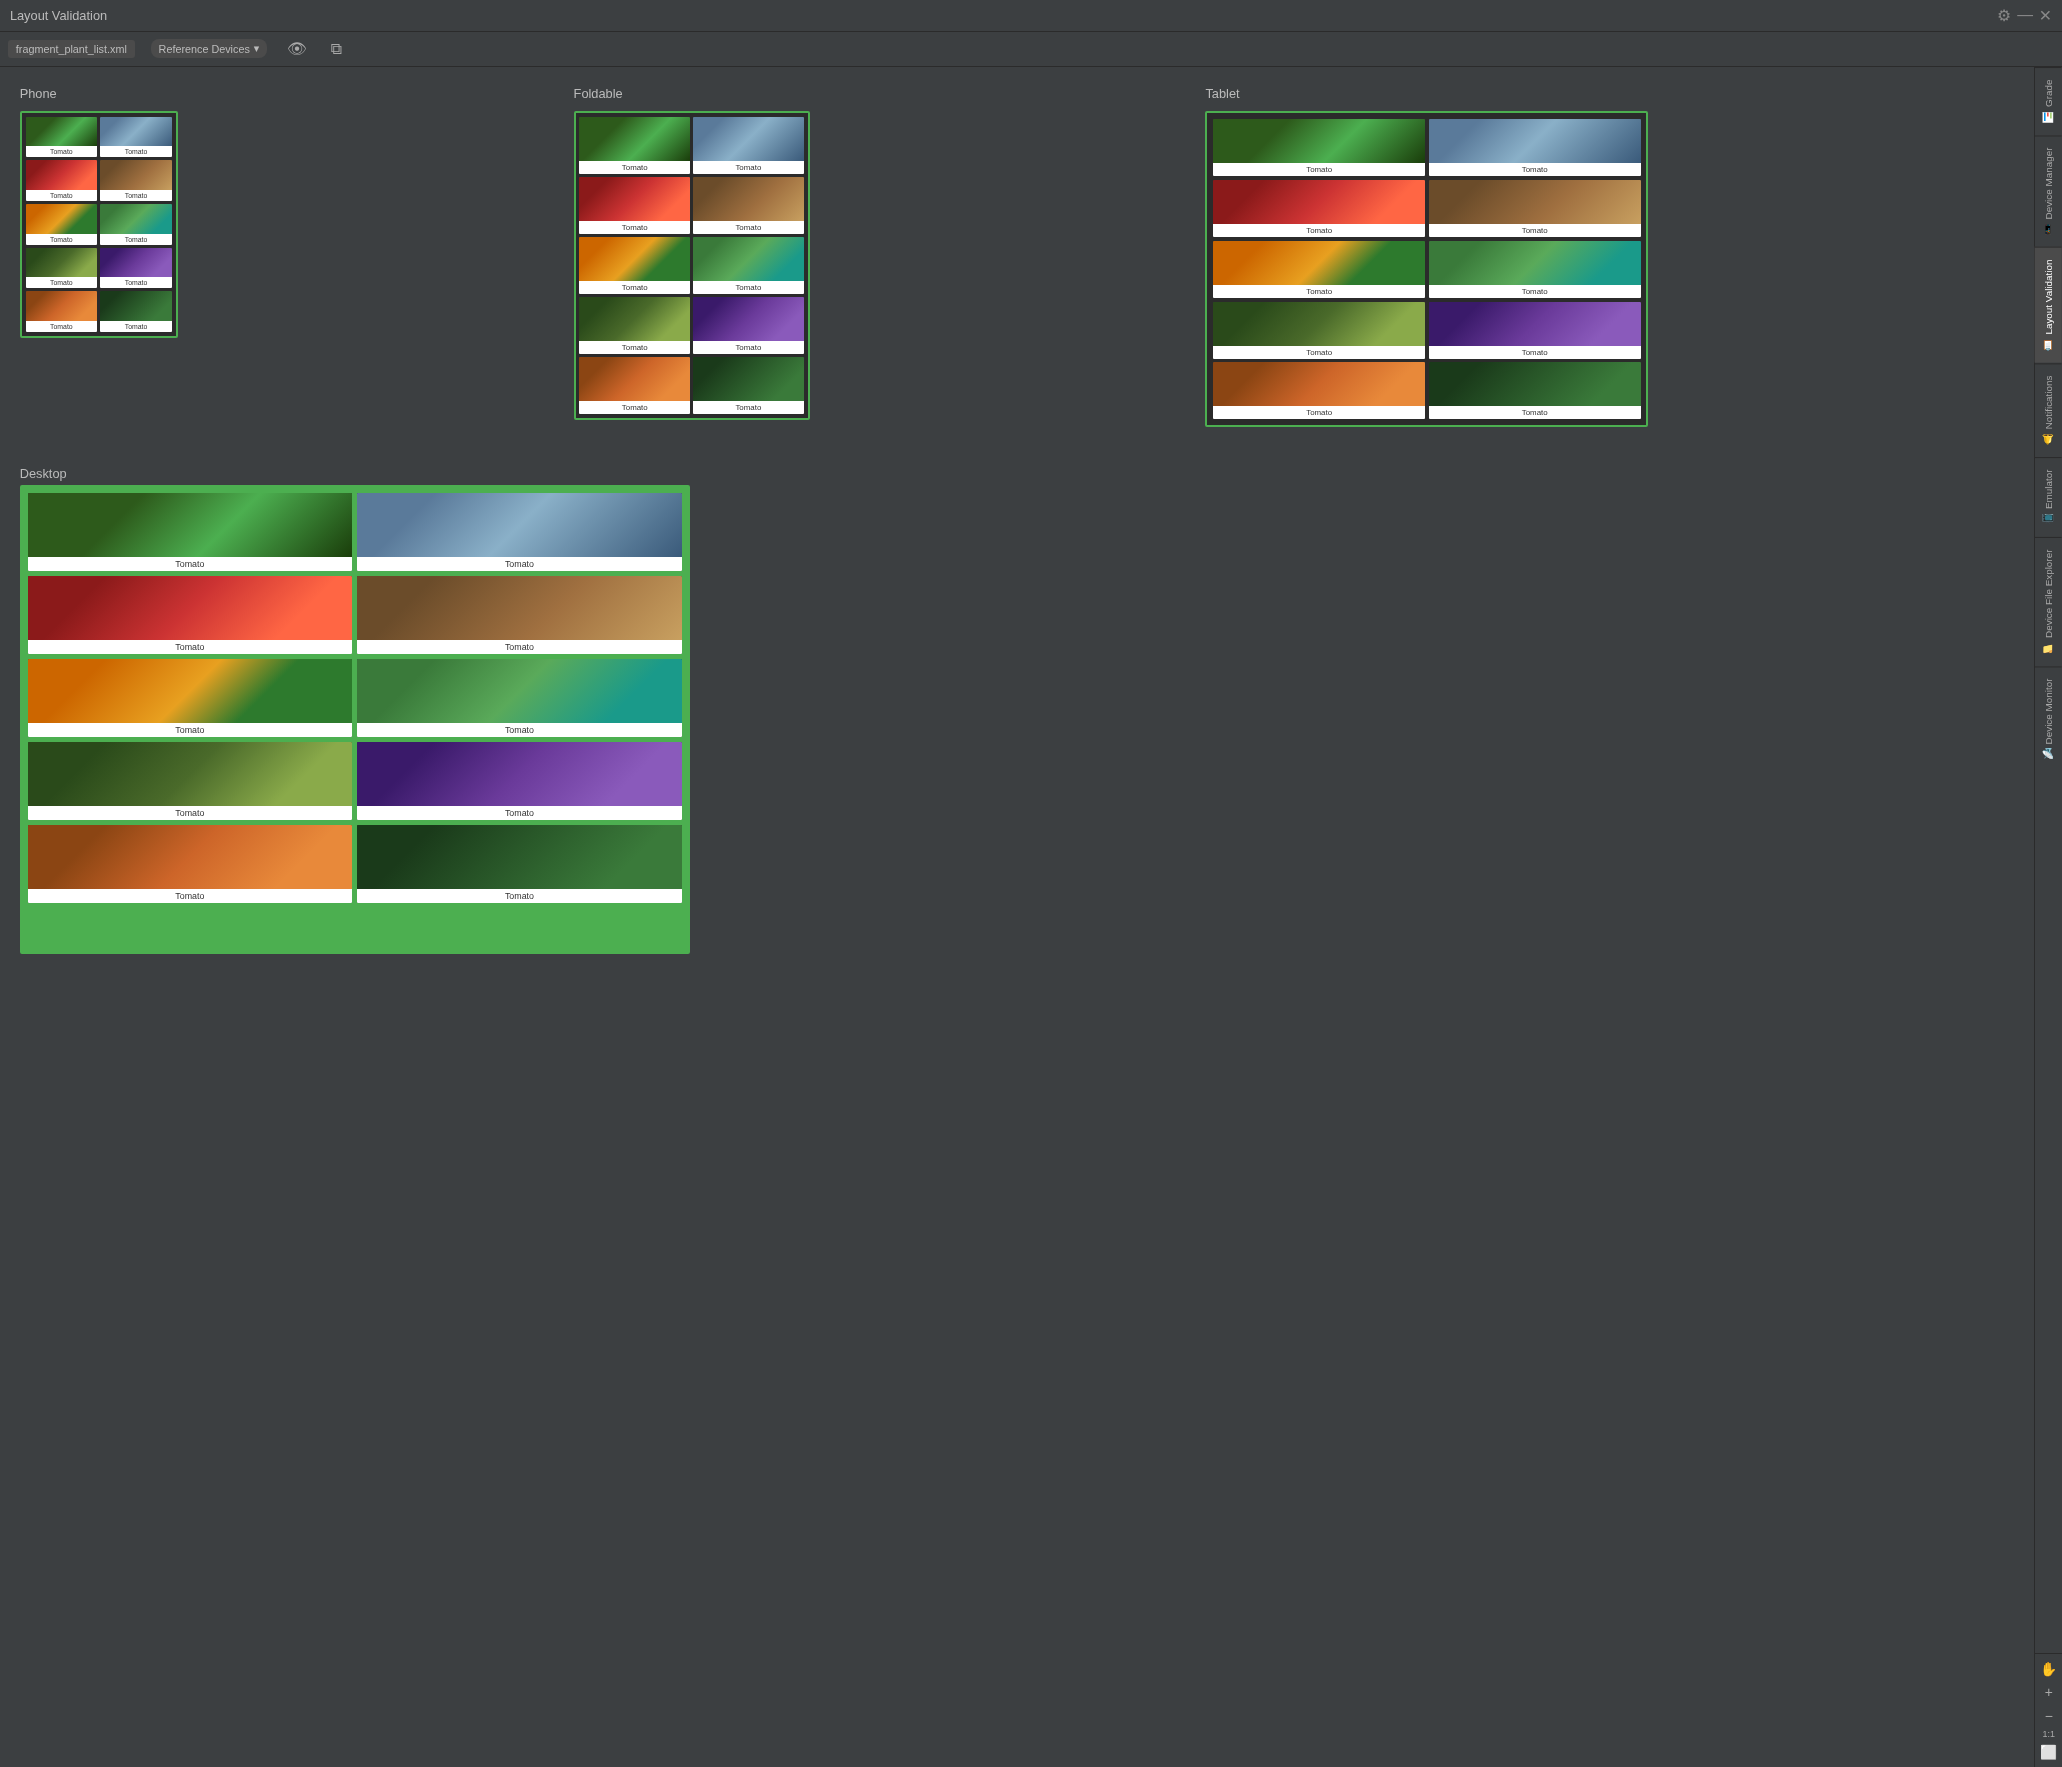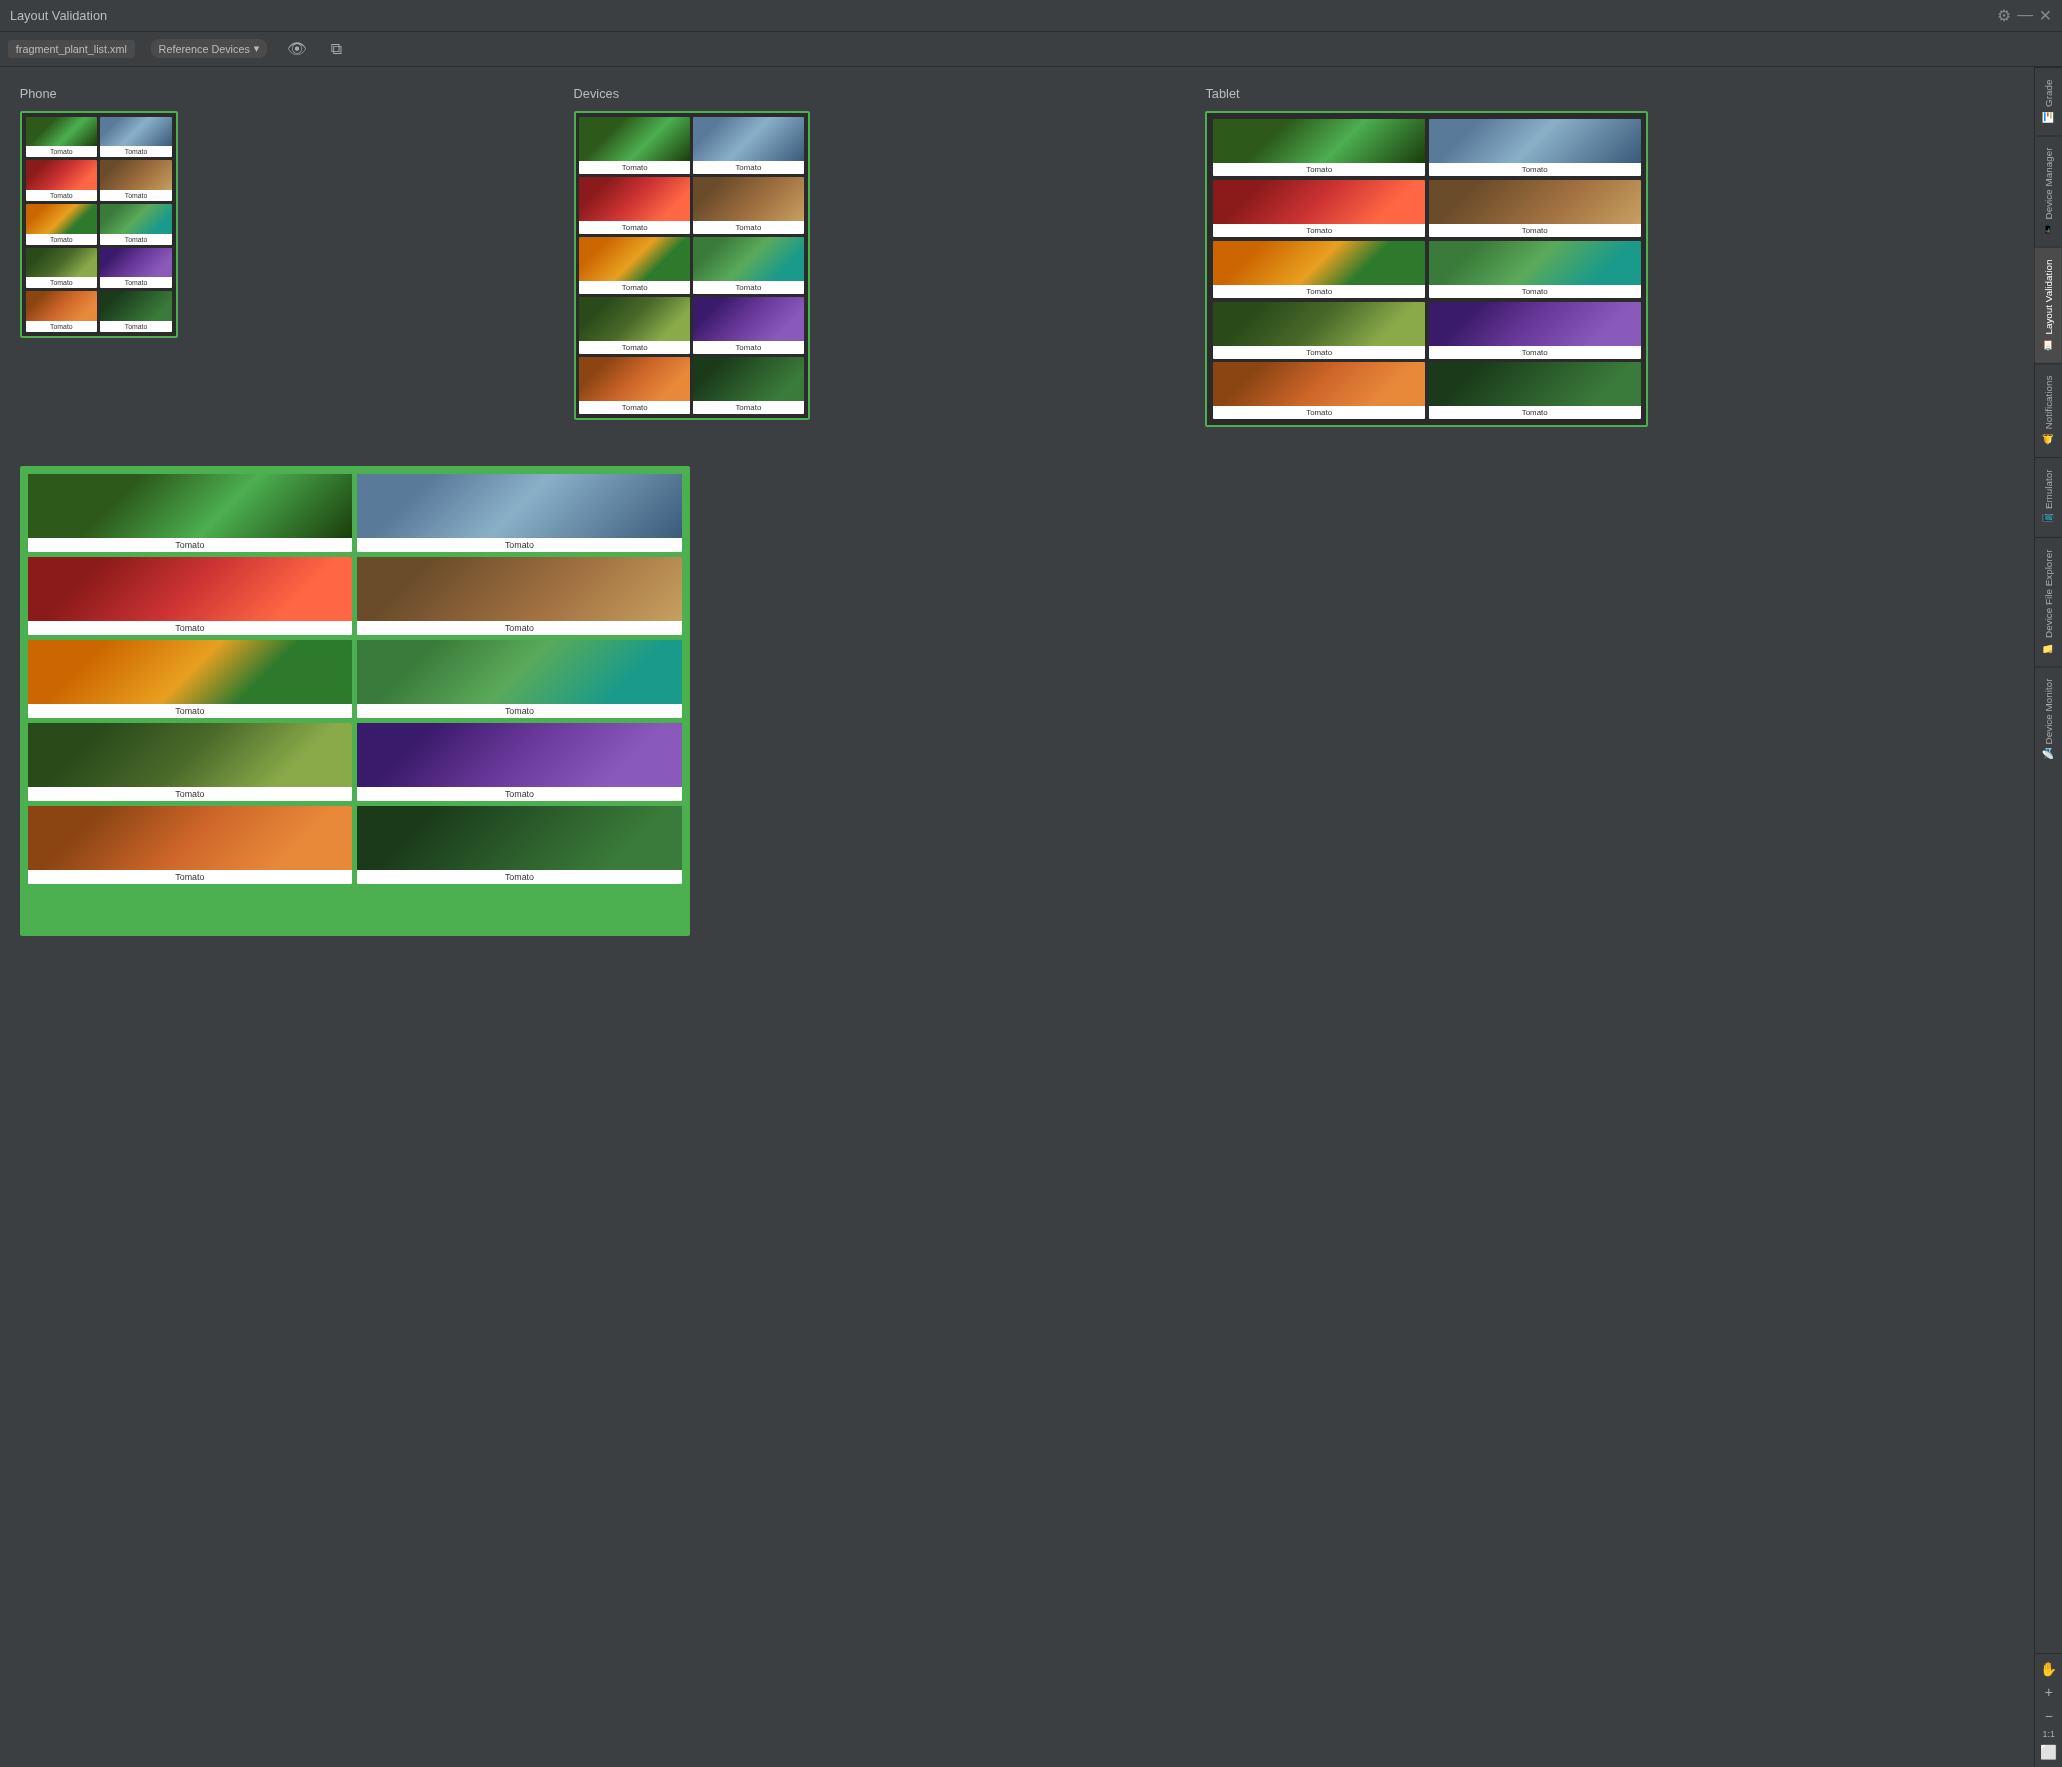--- a/index.html
+++ b/index.html
@@ -396,21 +396,21 @@
             </div>
             <div class="phone-card">
               <div class="phone-card-img img-forest"></div>
               <div class="phone-card-label">Tomato</div>
             </div>
           </div>
         </div>
       </div>
 
       <div class="device-section">
-        <div class="device-label">Devices</div>
+        <div class="device-label">Foldable</div>
         <div class="foldable-preview">
           <div class="foldable-grid">
             <div class="foldable-card">
               <div class="foldable-card-img img-butterfly"></div>
               <div class="foldable-card-label">Tomato</div>
             </div>
             <div class="foldable-card">
               <div class="foldable-card-img img-telescope"></div>
               <div class="foldable-card-label">Tomato</div>
             </div>
@@ -493,20 +493,21 @@
             <div class="tablet-card">
               <div class="tablet-card-img img-forest"></div>
               <div class="tablet-card-label">Tomato</div>
             </div>
           </div>
         </div>
       </div>
     </div>
 
     <div class="desktop-section">
+      <div class="device-label">Desktop</div>
       <div class="desktop-preview">
         <div class="desktop-grid">
           <div class="desktop-card">
             <div class="desktop-card-img img-butterfly"></div>
             <div class="desktop-card-label">Tomato</div>
           </div>
           <div class="desktop-card">
             <div class="desktop-card-img img-telescope"></div>
             <div class="desktop-card-label">Tomato</div>
           </div>

